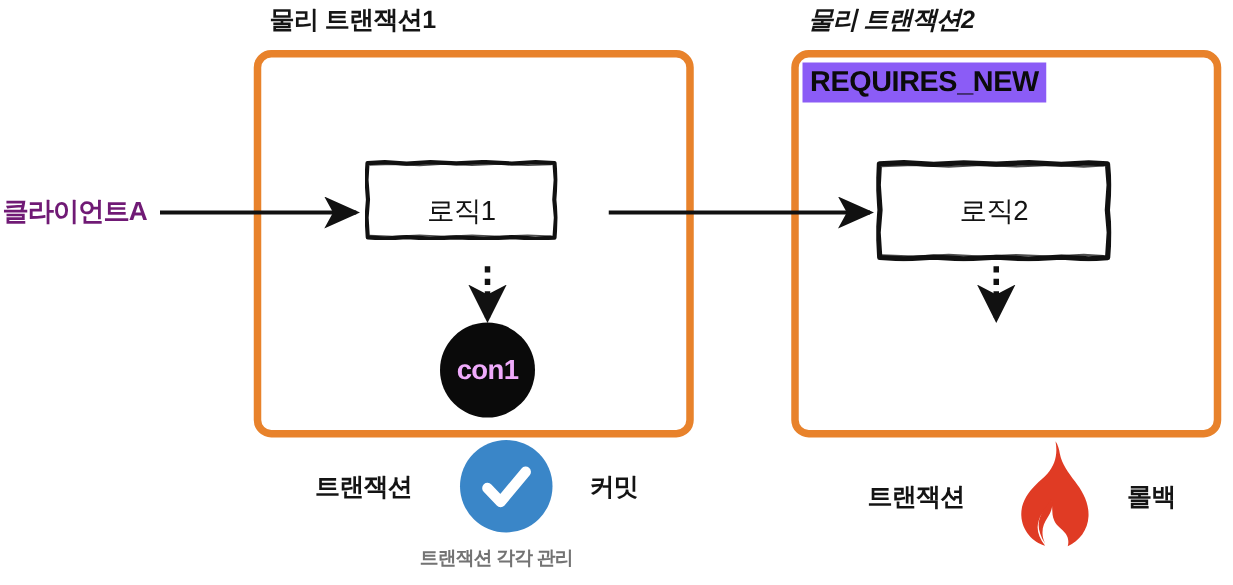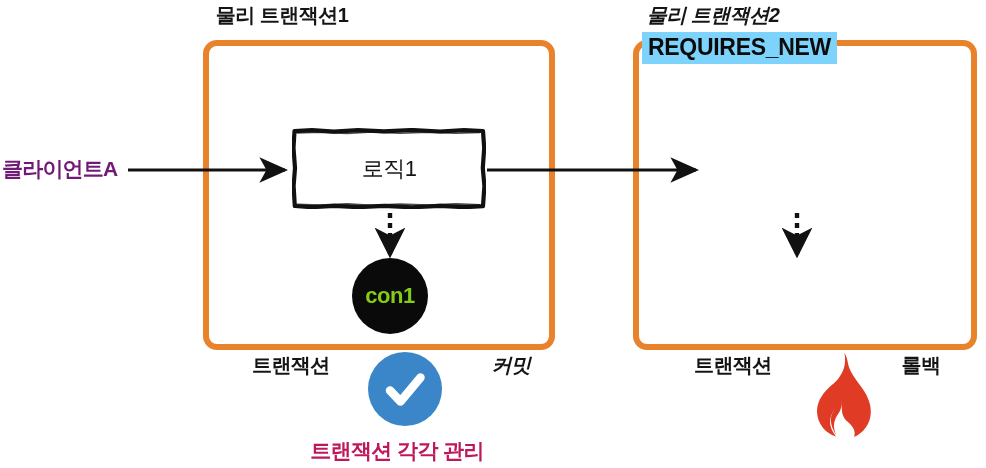--- a/index.html
+++ b/index.html
@@ -37,22 +37,22 @@
     white-space: nowrap;
     text-align: center;
   }
   #tx-title-1 { left: 203px; top: 2px; width: 158px; }
   #tx-title-2 { left: 633px; top: 2px; width: 160px; font-style: italic; }
 
   
   .prop-badge {
     position: absolute;
     left: 642px;
-    top: 32px;
-    background: #7dd3fc;
+    top: 50px;
+    background: #8b5cf6;
     color: #0b0b0b;
     font-size: 23px;
     font-weight: bold;
     letter-spacing: -0.3px;
     padding: 2px 6px 4px 6px;
     line-height: 26px;
     white-space: nowrap;
   }
 
   
@@ -69,34 +69,34 @@
     position: absolute;
     inset: 0;
     display: flex;
     align-items: center;
     justify-content: center;
     font-size: 22px;
     font-weight: 500;
     color: #141414;
     letter-spacing: -0.5px;
   }
-  #logic-box-1 { left: 292px; top: 128px; width: 194px; height: 81px; }
+  #logic-box-1 { left: 292px; top: 128px; width: 154px; height: 81px; }
   #logic-box-2 { left: 701px; top: 128px; width: 188px; height: 81px; }
 
   
   .con-circle {
     position: absolute;
     width: 76px;
     height: 76px;
     border-radius: 50%;
     background: #0A0A0A;
     display: flex;
     align-items: center;
     justify-content: center;
-    color: #84cc16;
+    color: #f0abfc;
     font-size: 22px;
     font-weight: bold;
     letter-spacing: -0.5px;
   }
   #con-circle-1 { left: 352px; top: 258px; }
   #con-circle-2 { left: 760px; top: 258px; }
 
   
   #arrow-layer {
     position: absolute;
@@ -114,34 +114,35 @@
     font-weight: bold;
     color: #701a75;
     letter-spacing: -0.8px;
     white-space: nowrap;
   }
 
   
   .status-row {
     position: absolute;
     display: flex;
+    align-items: center;
     white-space: nowrap;
     gap: 22px;
   }
   #status-commit { left: 252px; top: 352px; }
   #status-rollback { left: 694px; top: 352px; }
 
   .status-text {
     font-size: 20px;
     font-weight: bold;
     color: #141414;
     letter-spacing: -0.6px;
   }
   #status-commit .status-text-pre { margin-right: 16px; }
-  #status-commit .status-text-post { margin-left: 28px; font-style: italic; }
+  #status-commit .status-text-post { margin-left: 8px; }
   #status-rollback .status-text-pre { margin-right: 14px; }
   #status-rollback .status-text-post { margin-left: 6px; font-family: Liberation Mono, monospace; }
 
   .check-badge {
     width: 74px;
     height: 74px;
     border-radius: 50%;
     background: #3A86C8;
     display: flex;
     align-items: center;
@@ -156,23 +157,23 @@
     margin-bottom: 4px;
   }
 
   
   #bottom-caption {
     position: absolute;
     left: 0;
     top: 437px;
     width: 794px;
     text-align: center;
-    font-size: 21px;
-    font-weight: bold;
-    color: #be185d;
+    font-size: 15px;
+    font-weight: bold;
+    color: #737373;
     letter-spacing: -0.6px;
   }
 </style>
 </head>
 <body>
 
 <div id="canvas">
 
   <div id="tx-box-1" class="tx-box"></div>
   <div id="tx-title-1" class="tx-title">물리 트랜잭션1</div>
@@ -189,20 +190,31 @@
       <path d="M2.5,3.2 L20,2.2 L42,3.6 L66,2.1 L92,3.4 L120,2.0 L148,3.5 L172,2.2 L191,3.0
                L192.2,20 L190.8,40 L192.4,58 L191.0,78.2
                L172,79.2 L148,77.8 L120,79.3 L92,77.9 L66,79.2 L42,77.8 L20,79.2 L2.8,78.0
                L1.6,58 L3.0,40 L1.5,20 Z" fill="none" stroke="#111111" stroke-width="4.2" stroke-linejoin="round"></path>
       <path d="M4.5,5.0 L28,4.2 L55,5.4 L80,4.0 L108,5.2 L136,4.1 L164,5.3 L188,4.4" fill="none" stroke="#111111" stroke-width="1.6" opacity="0.75"></path>
       <path d="M4.5,76.2 L28,77.1 L55,75.9 L80,77.2 L108,76.0 L136,77.1 L164,75.9 L188,76.8" fill="none" stroke="#111111" stroke-width="1.6" opacity="0.75"></path>
     </svg>
     <div class="logic-label">로직1</div>
   </div>
 
+  <div id="logic-box-2" class="logic-box">
+    <svg class="sketch" viewBox="0 0 188 81" preserveAspectRatio="none">
+      <path d="M2.5,3.0 L22,2.1 L46,3.5 L70,2.2 L96,3.3 L122,2.1 L148,3.4 L170,2.3 L185,3.1
+               L186.3,20 L184.9,40 L186.4,58 L185.1,78.1
+               L170,79.1 L148,77.7 L122,79.2 L96,77.8 L70,79.1 L46,77.7 L22,79.1 L2.8,78.0
+               L1.5,58 L3.0,40 L1.6,20 Z" fill="none" stroke="#111111" stroke-width="4.2" stroke-linejoin="round"></path>
+      <path d="M4.5,5.0 L30,4.1 L58,5.3 L84,4.0 L112,5.2 L140,4.1 L166,5.3 L182,4.4" fill="none" stroke="#111111" stroke-width="1.6" opacity="0.75"></path>
+      <path d="M4.5,76.2 L30,77.1 L58,75.9 L84,77.2 L112,76.0 L140,77.1 L166,75.9 L182,76.8" fill="none" stroke="#111111" stroke-width="1.6" opacity="0.75"></path>
+    </svg>
+    <div class="logic-label">로직2</div>
+  </div>
 
   <div id="con-circle-1" class="con-circle">con1</div>
 
   <svg id="arrow-layer" viewBox="0 0 986 468">
     <defs>
       <marker id="arrowhead" markerWidth="9" markerHeight="8" refX="8" refY="4" orient="auto" markerUnits="strokeWidth">
         <path d="M0,0 L9,4 L0,8 L2.2,4 Z" fill="#111111"></path>
       </marker>
       <marker id="arrowhead-dotted" markerWidth="7" markerHeight="7" refX="6" refY="3.5" orient="auto" markerUnits="strokeWidth">
         <path d="M0,0 L7,3.5 L0,7 L1.8,3.5 Z" fill="#111111"></path>

